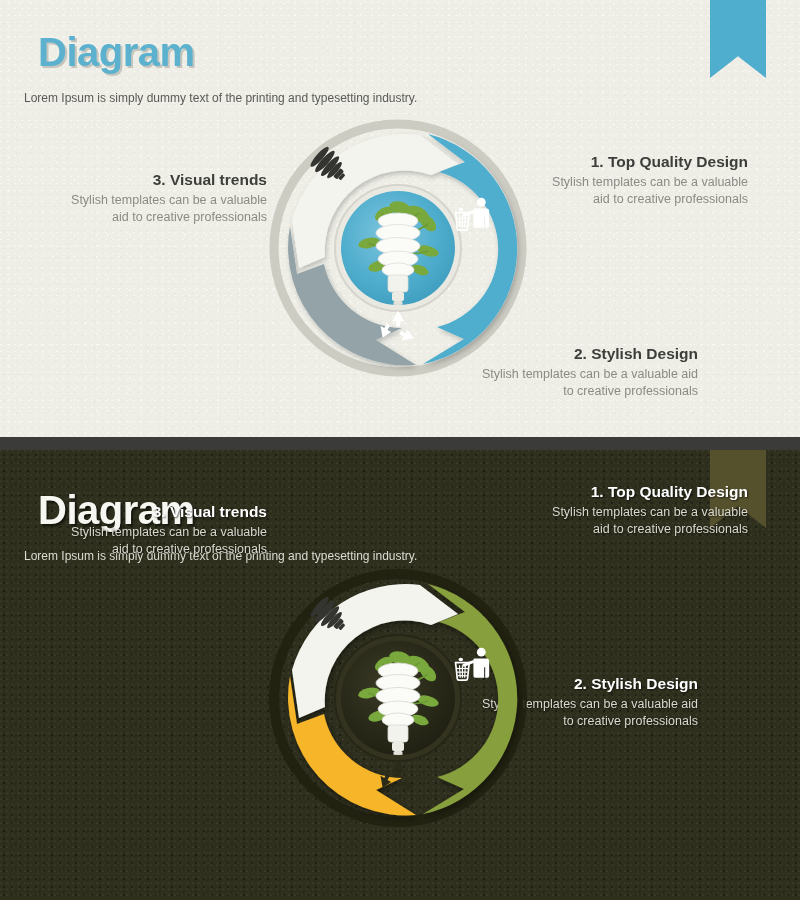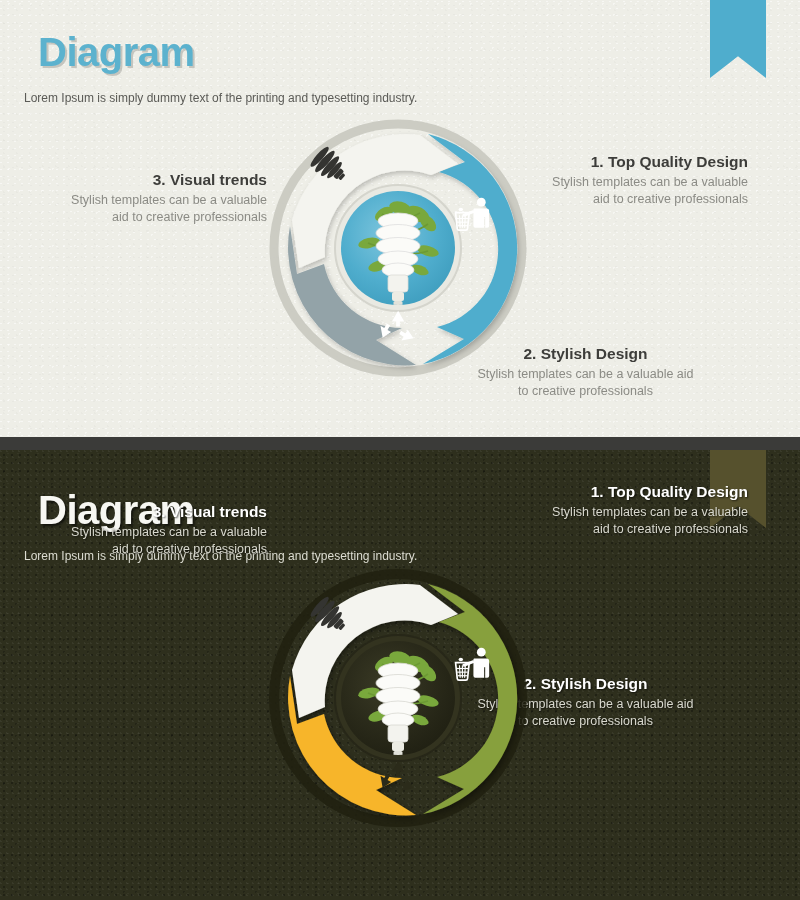--- a/index.html
+++ b/index.html
@@ -122,21 +122,21 @@
     line-height: 16.5px;
     margin: 0;
   }
   .panel-light .label-title { color: #3d3d3a; }
   .panel-light .label-body  { color: #8b8b85; }
   .panel-dark  .label-title { color: #ffffff; text-shadow: 1px 1px 2px rgba(0,0,0,.6); }
   .panel-dark  .label-body  { color: #d9d9cf; text-shadow: 1px 1px 2px rgba(0,0,0,.6); }
 
   .lbl-left  { right: 533px; top: 142px; width: 200px; text-align: right; margin-top: 28px; }
   .lbl-right { left: 533px;  top: 152px; width: 215px; text-align: right;  }
-  .lbl-bot   { left: 473px;  top: 344px; width: 225px; text-align: center;  }
+  .lbl-bot   { left: 473px;  top: 344px; width: 225px; text-align: right;  }
 
   .panel-dark .lbl-left  { right: 533px; top: 592px; }
   .panel-dark .lbl-right { left: 533px;  top: 600px; }
   .panel-dark .lbl-bot   { left: 473px;  top: 792px; }
 </style>
 </head>
 <body>
 
 <section class="panel panel-light">
 

